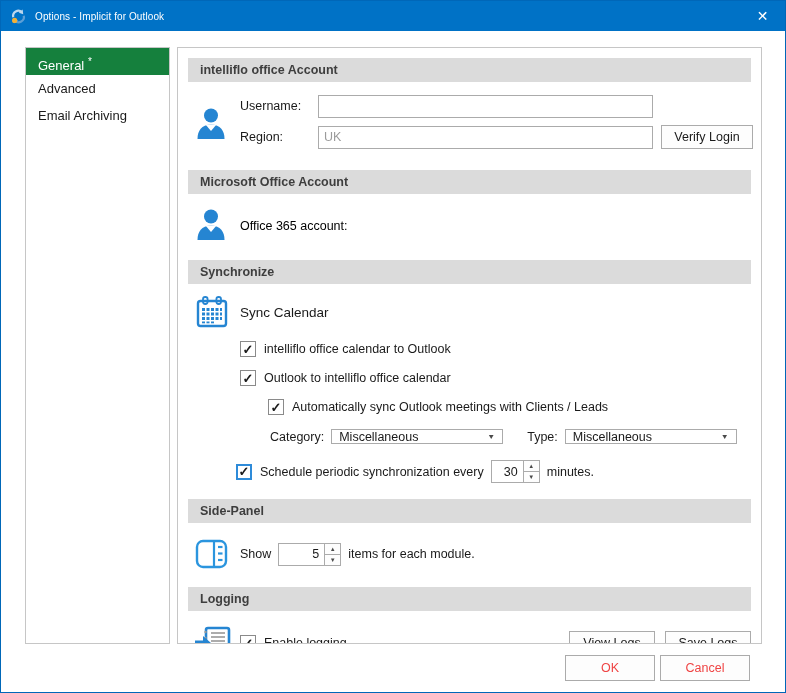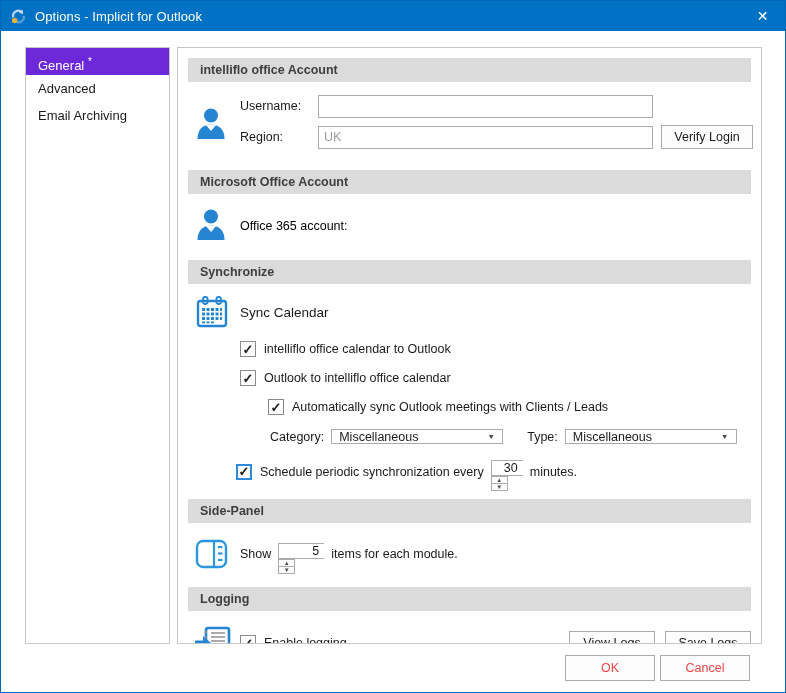--- a/index.html
+++ b/index.html
@@ -5,33 +5,33 @@
   * { box-sizing: border-box; }
   html,body { margin:0; padding:0; width:786px; height:693px; background:#eee;
               font-family:"Liberation Sans", sans-serif; font-size:12.5px; color:#1a1a1a; }
   .window { position:absolute; inset:0; width:786px; height:693px;
             border:1px solid #0067B8; background:#fff; overflow:hidden; }
 
   
   .titlebar { height:30px; background:#0072C6; display:flex; align-items:center;
               padding-left:9px; color:#fff; }
   .app-icon { width:17px; height:17px; margin-right:8px; flex:0 0 auto; }
-  .title { font-size:13px; letter-spacing:.1px; }
+  .title { font-size:10px; letter-spacing:.1px; }
   .close-btn { margin-left:auto; width:45px; height:30px; display:flex;
                align-items:center; justify-content:center; font-size:14px;
                color:#fff; cursor:default; }
 
   .content { position:absolute; top:30px; left:0; right:0; bottom:0; background:#fff; }
 
   
   .sidebar { position:absolute; left:24px; top:16px; width:145px; bottom:48px;
              border:1px solid #C6C6C6; background:#fff; }
   .side-item { height:27px; line-height:27px; padding-left:12px; font-size:13px;
                color:#1a1a1a; cursor:default; white-space:nowrap; }
-  .side-item.selected { background:#6d28d9; color:#fff; }
+  .side-item.selected { background:#15803d; color:#fff; }
   .side-item sup { font-size:10px; }
 
   
   .panel { position:absolute; left:176px; top:16px; right:23px; bottom:48px;
            border:1px solid #C6C6C6; background:#fff; padding:10px; overflow:hidden; }
   .sec-header { background:#DBDBDB; height:24px; line-height:24px; font-weight:bold;
                 font-size:12.5px; color:#3E3E3E; padding-left:12px; }
 
   .row { display:flex; align-items:center; }
   .icon-col { width:52px; flex:0 0 52px; display:flex; justify-content:flex-start; padding-left:6px; }
@@ -63,21 +63,21 @@
   .checkbox.focused { border:2px solid #2E8BD9; }
 
   .cat-row { margin:12px 0 16px 82px; }
   .cat-row label { margin-right:7px; }
   .dropdown { width:172px; height:15px; border:1px solid #ABABAB; background:#fff;
               display:flex; align-items:center; padding:0 7px; cursor:default; }
   .dd-arrow { margin-left:auto; font-size:8px; color:#4a4a4a; transform:scaleY(.85); }
   .gap { width:24px; flex:0 0 24px; }
 
   .sched-row { margin:12px 0 0 48px; }
-  .spinner { display:flex; height:23px; margin:0 7px;flex-direction:column; }
+  .spinner { display:flex; height:23px; margin:0 7px; }
   .spin-box { width:32px; height:23px; border:1px solid #ABABAB; border-right:none;
               display:flex; align-items:center; justify-content:flex-end; padding-right:5px;
               background:#fff; }
   .spin-box.wide { width:46px; }
   .spin-btns { width:17px; display:flex; flex-direction:column; }
   .spin-btn { flex:1; border:1px solid #ABABAB; display:flex; align-items:center;
               justify-content:center; font-size:6px; color:#4a4a4a; background:#FDFDFD; }
   .spin-btn.up { border-bottom:none; }
 
   .show-row { margin:12px 0 14px 0; height:38px; }

